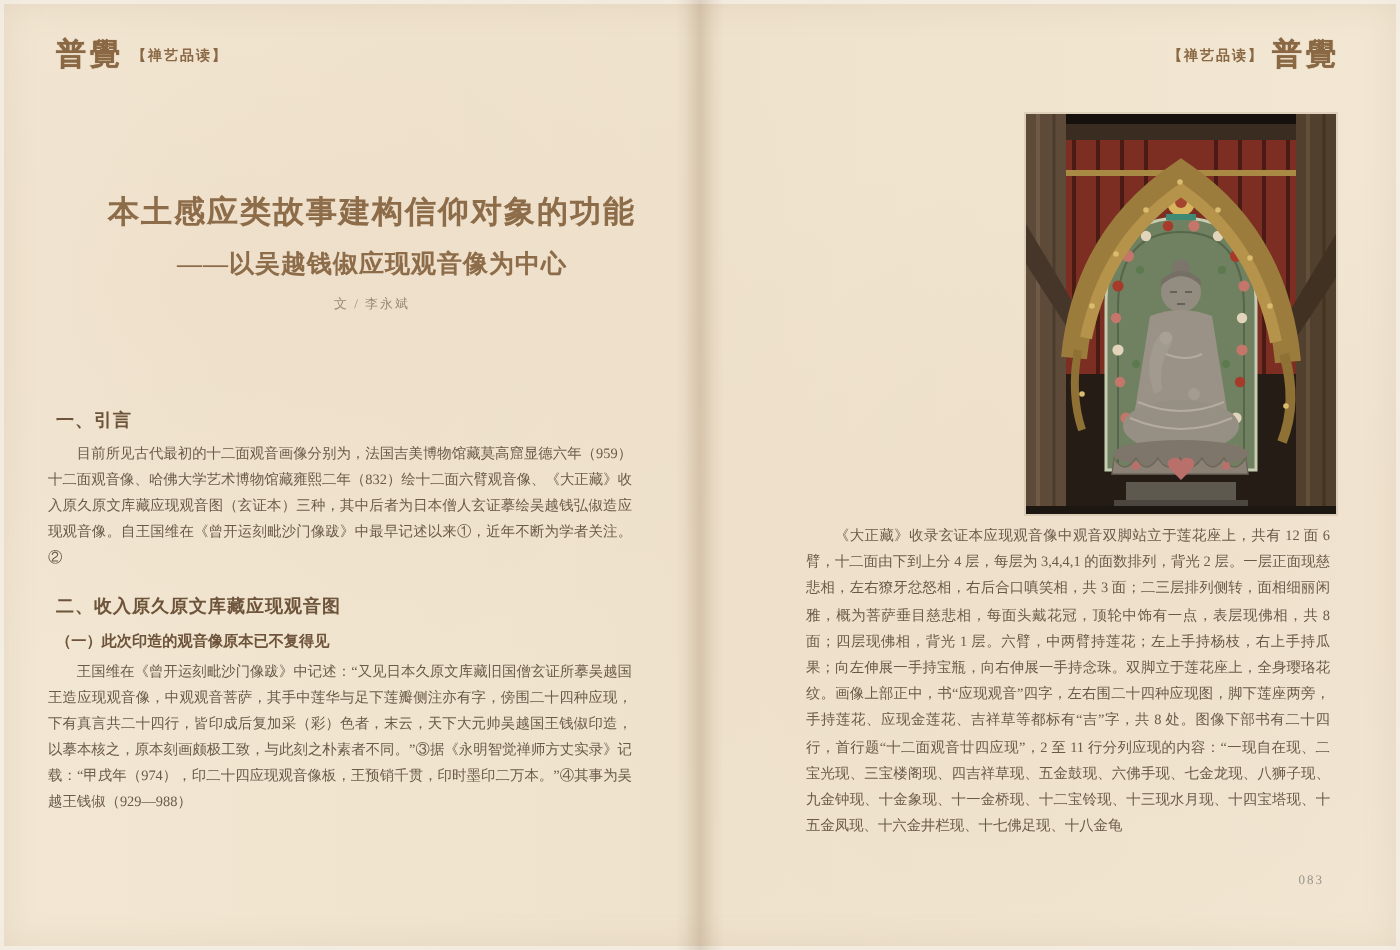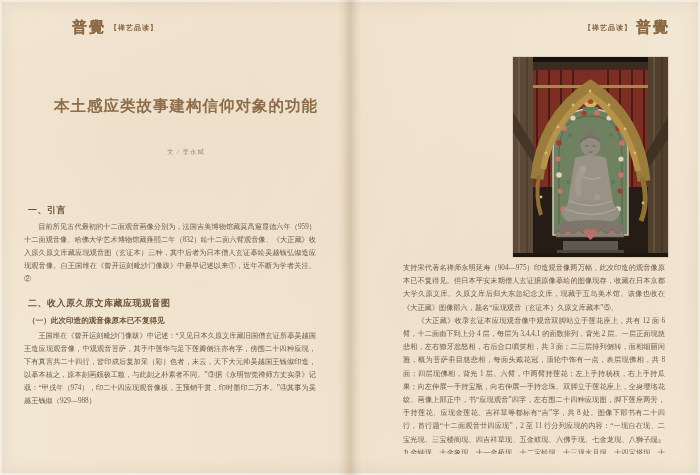--- a/index.html
+++ b/index.html
@@ -27,21 +27,21 @@
   .gutter{
     position:absolute;left:338px;top:0;width:24px;height:475px;
     background:linear-gradient(to right, rgba(130,100,70,0) 0%, rgba(130,100,70,0.16) 50%, rgba(130,100,70,0) 100%);
     pointer-events:none;
   }
   .page{position:absolute;top:0;height:475px;width:350px;}
   .page.left{left:0;}
   .page.right{left:350px;}
 
   
-  .brand{position:absolute;display:flex;align-items:center;gap:4px;color:var(--brand-color);margin-left:44px;}
+  .brand{position:absolute;display:flex;align-items:center;gap:4px;color:var(--brand-color);}
   .brand .logo{
     font-weight:bold;font-size:15px;letter-spacing:2px;
     font-family:"Liberation Serif","DejaVu Serif",serif;
     text-shadow:0 0 0.4px var(--brand-color);
   }
   .brand .tagline{font-size:7px;letter-spacing:1px;font-weight:bold;}
   .brand.left-brand{left:28px;top:18px;}
   .brand.right-brand{right:30px;top:18px;}
 
   
@@ -83,20 +83,21 @@
 <div class="spread">
 
   <div class="page left">
 
     <div class="brand left-brand">
       <span class="logo">普覺</span>
       <span class="tagline">【禅艺品读】</span>
     </div>
 
     <div class="title-block main-title" style="position:absolute;">本土感应类故事建构信仰对象的功能</div>
+    <div class="title-block sub-title" style="position:absolute;">——以吴越钱俶应现观音像为中心</div>
     <div class="title-block author" style="position:absolute;">文 / 李永斌</div>
 
     <div class="body-col">
       <h3>一、引言</h3>
       <p>目前所见古代最初的十二面观音画像分别为，法国吉美博物馆藏莫高窟显德六年（959）十二面观音像、哈佛大学艺术博物馆藏雍熙二年（832）绘十二面六臂观音像、《大正藏》收入原久原文库藏应现观音图（玄证本）三种，其中后者为日本僧人玄证摹绘吴越钱弘俶造应现观音像。自王国维在《曾开运刻毗沙门像跋》中最早记述以来①，近年不断为学者关注。②</p>
       <h3 class="second">二、收入原久原文库藏应现观音图</h3>
       <h4>（一）此次印造的观音像原本已不复得见</h4>
       <p>王国维在《曾开运刻毗沙门像跋》中记述：“又见日本久原文库藏旧国僧玄证所摹吴越国王造应现观音像，中观观音菩萨，其手中莲华与足下莲瓣侧注亦有字，傍围二十四种应现，下有真言共二十四行，皆印成后复加采（彩）色者，末云，天下大元帅吴越国王钱俶印造，以摹本核之，原本刻画颇极工致，与此刻之朴素者不同。”③据《永明智觉禅师方丈实录》记载：“甲戌年（974），印二十四应现观音像板，王预销千贯，印时墨印二万本。”④其事为吴越王钱俶（929—988）</p>
     </div>
   </div>
@@ -227,21 +228,20 @@
             <circle cx="100" cy="176" r="2" fill="#b9706a"></circle>
         </g>
 
         <rect x="50" y="184" width="55" height="16" fill="#5e594f"></rect>
         <rect x="44" y="193" width="67" height="7" fill="#4c473e"></rect>
         <rect x="0" y="196" width="155" height="4" fill="#1c1711"></rect>
       </svg>
     </div>
 
     <div class="body-col2">
-      <p class="continuation">支持宋代著名禅师永明延寿（904—975）印造观音像两万幅，此次印造的观音像原本已不复得见。但日本平安末期僧人玄证据原像摹绘的图像现存，收藏在日本京都大学久原文库。久原文库后归大东急纪念文库，现藏于五岛美术馆。该像也收在《大正藏》图像部六，题名“应现观音（玄证本）久原文库藏本”⑤。</p>
       <p>《大正藏》收录玄证本应现观音像中观音双脚站立于莲花座上，共有 12 面 6 臂，十二面由下到上分 4 层，每层为 3,4,4,1 的面数排列，背光 2 层。一层正面现慈悲相，左右獠牙忿怒相，右后合口嗔笑相，共 3 面；二三层排列侧转，面相细丽闲雅，概为菩萨垂目慈悲相，每面头戴花冠，顶轮中饰有一点，表层现佛相，共 8 面；四层现佛相，背光 1 层。六臂，中两臂持莲花；左上手持杨枝，右上手持瓜果；向左伸展一手持宝瓶，向右伸展一手持念珠。双脚立于莲花座上，全身璎珞花纹。画像上部正中，书“应现观音”四字，左右围二十四种应现图，脚下莲座两旁，手持莲花、应现金莲花、吉祥草等都标有“吉”字，共 8 处。图像下部书有二十四行，首行题“十二面观音廿四应现”，2 至 11 行分列应现的内容：“一现自在现、二宝光现、三宝楼阁现、四吉祥草现、五金鼓现、六佛手现、七金龙现、八狮子现、九金钟现、十金象现、十一金桥现、十二宝铃现、十三现水月现、十四宝塔现、十五金凤现、十六金井栏现、十七佛足现、十八金龟</p>
     </div>
 
     <div class="pagenum">083</div>
   </div>
 
   <div class="gutter"></div>
 </div>
 
 </body></html>

